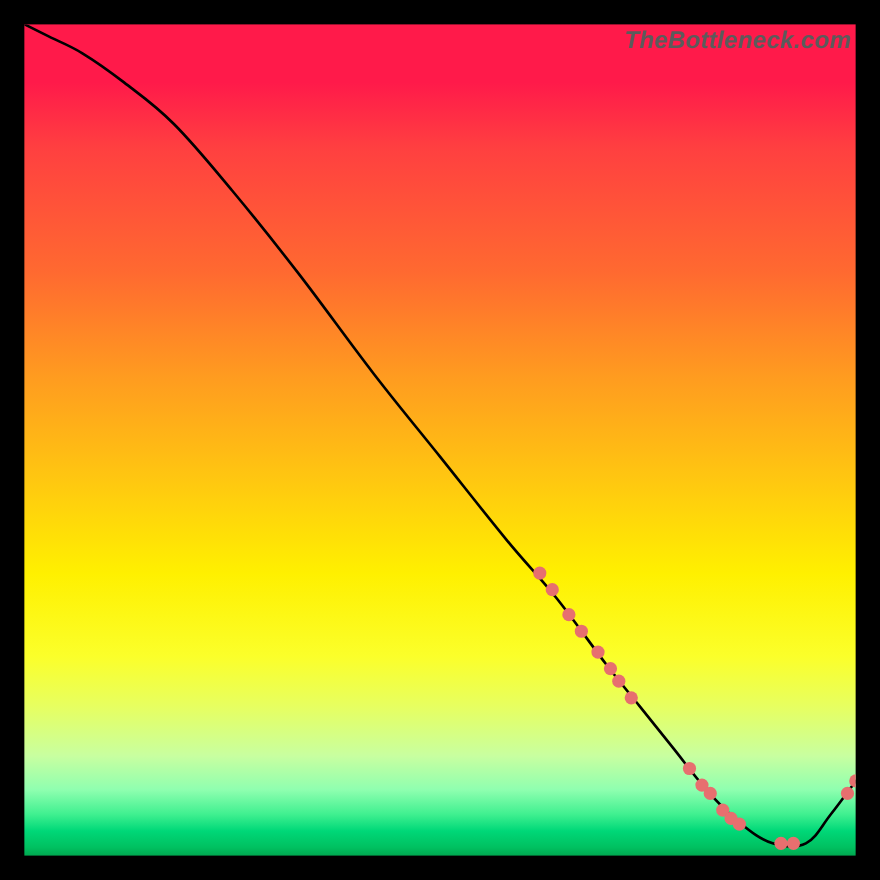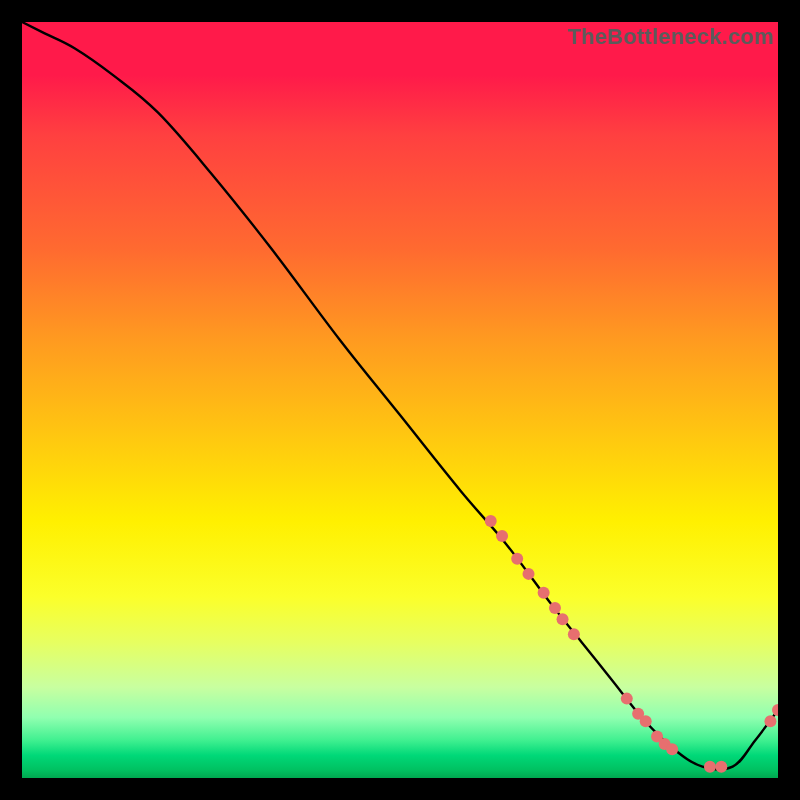--- a/index.html
+++ b/index.html
@@ -8,20 +8,21 @@
     width: 800px;
     height: 800px;
     background: #000;
     overflow: hidden;
   }
   .stage {
     position: relative;
     width: 800px;
     height: 628px;
     background: #000;
+    font-style: italic;
   }
   .plot {
     position: absolute;
     left: 22px;
     top: 22px;
     width: 756px;
     height: 756px;
     overflow: hidden;
   }
   .gradient {

